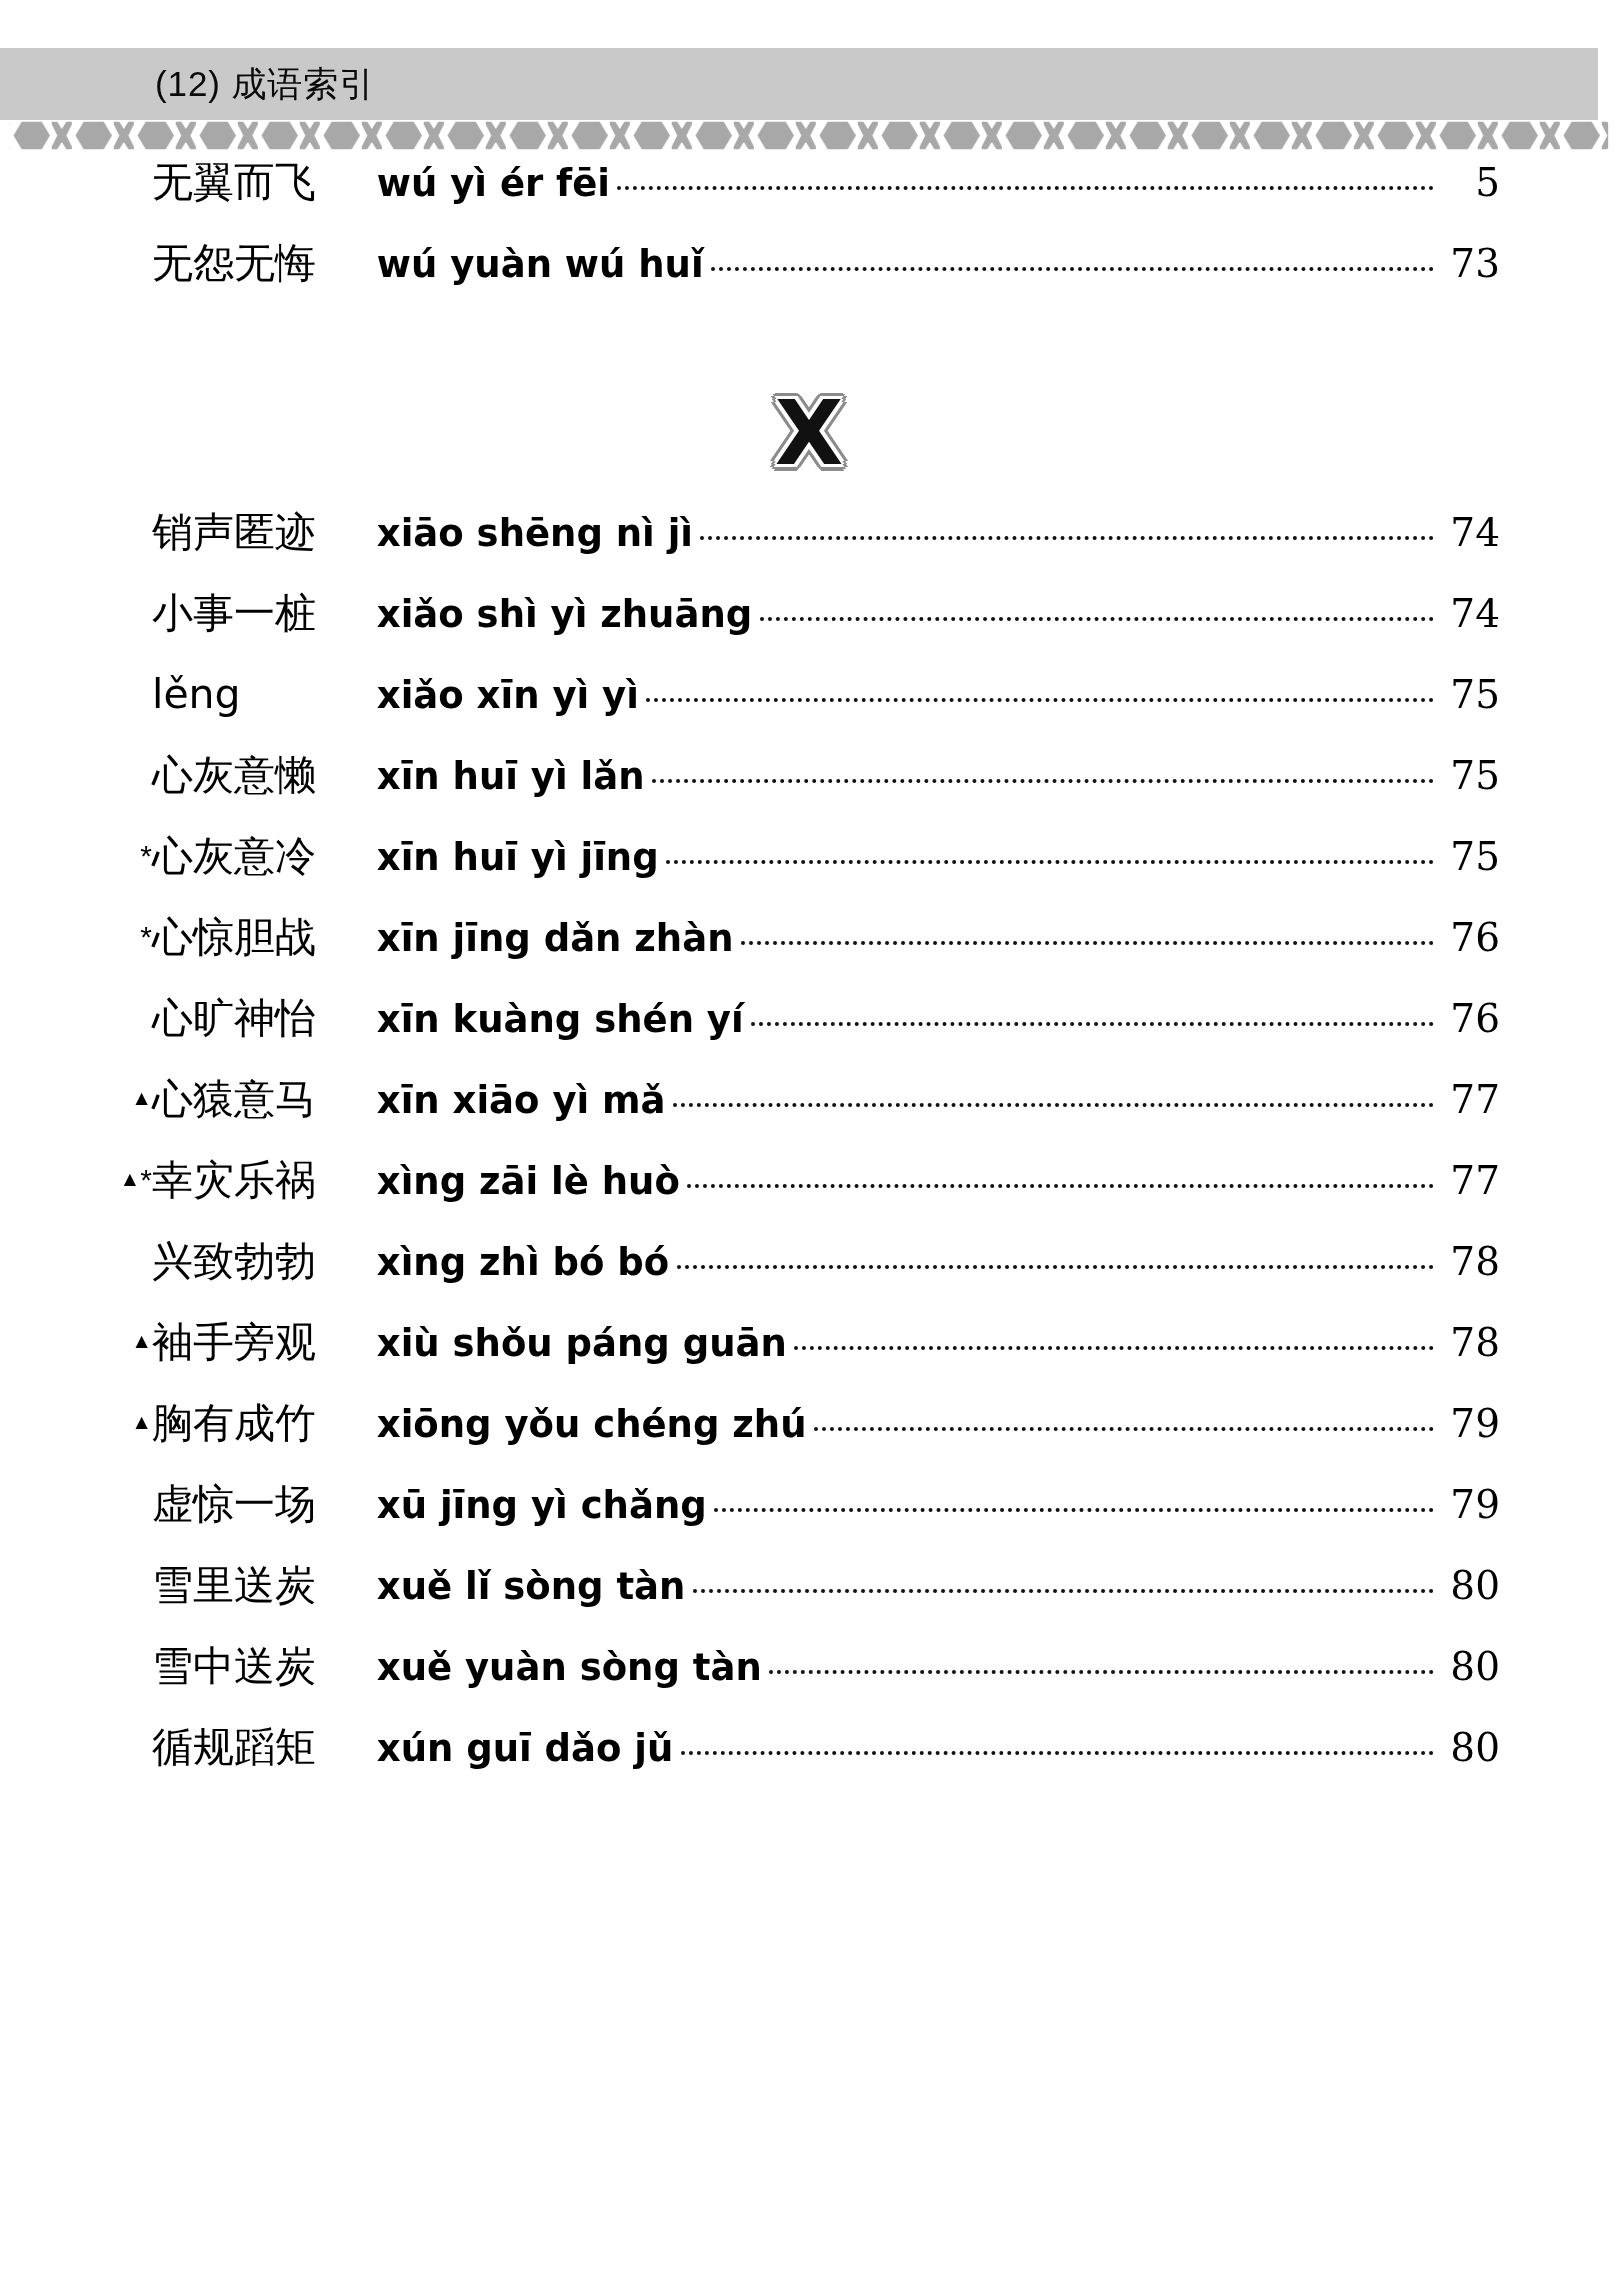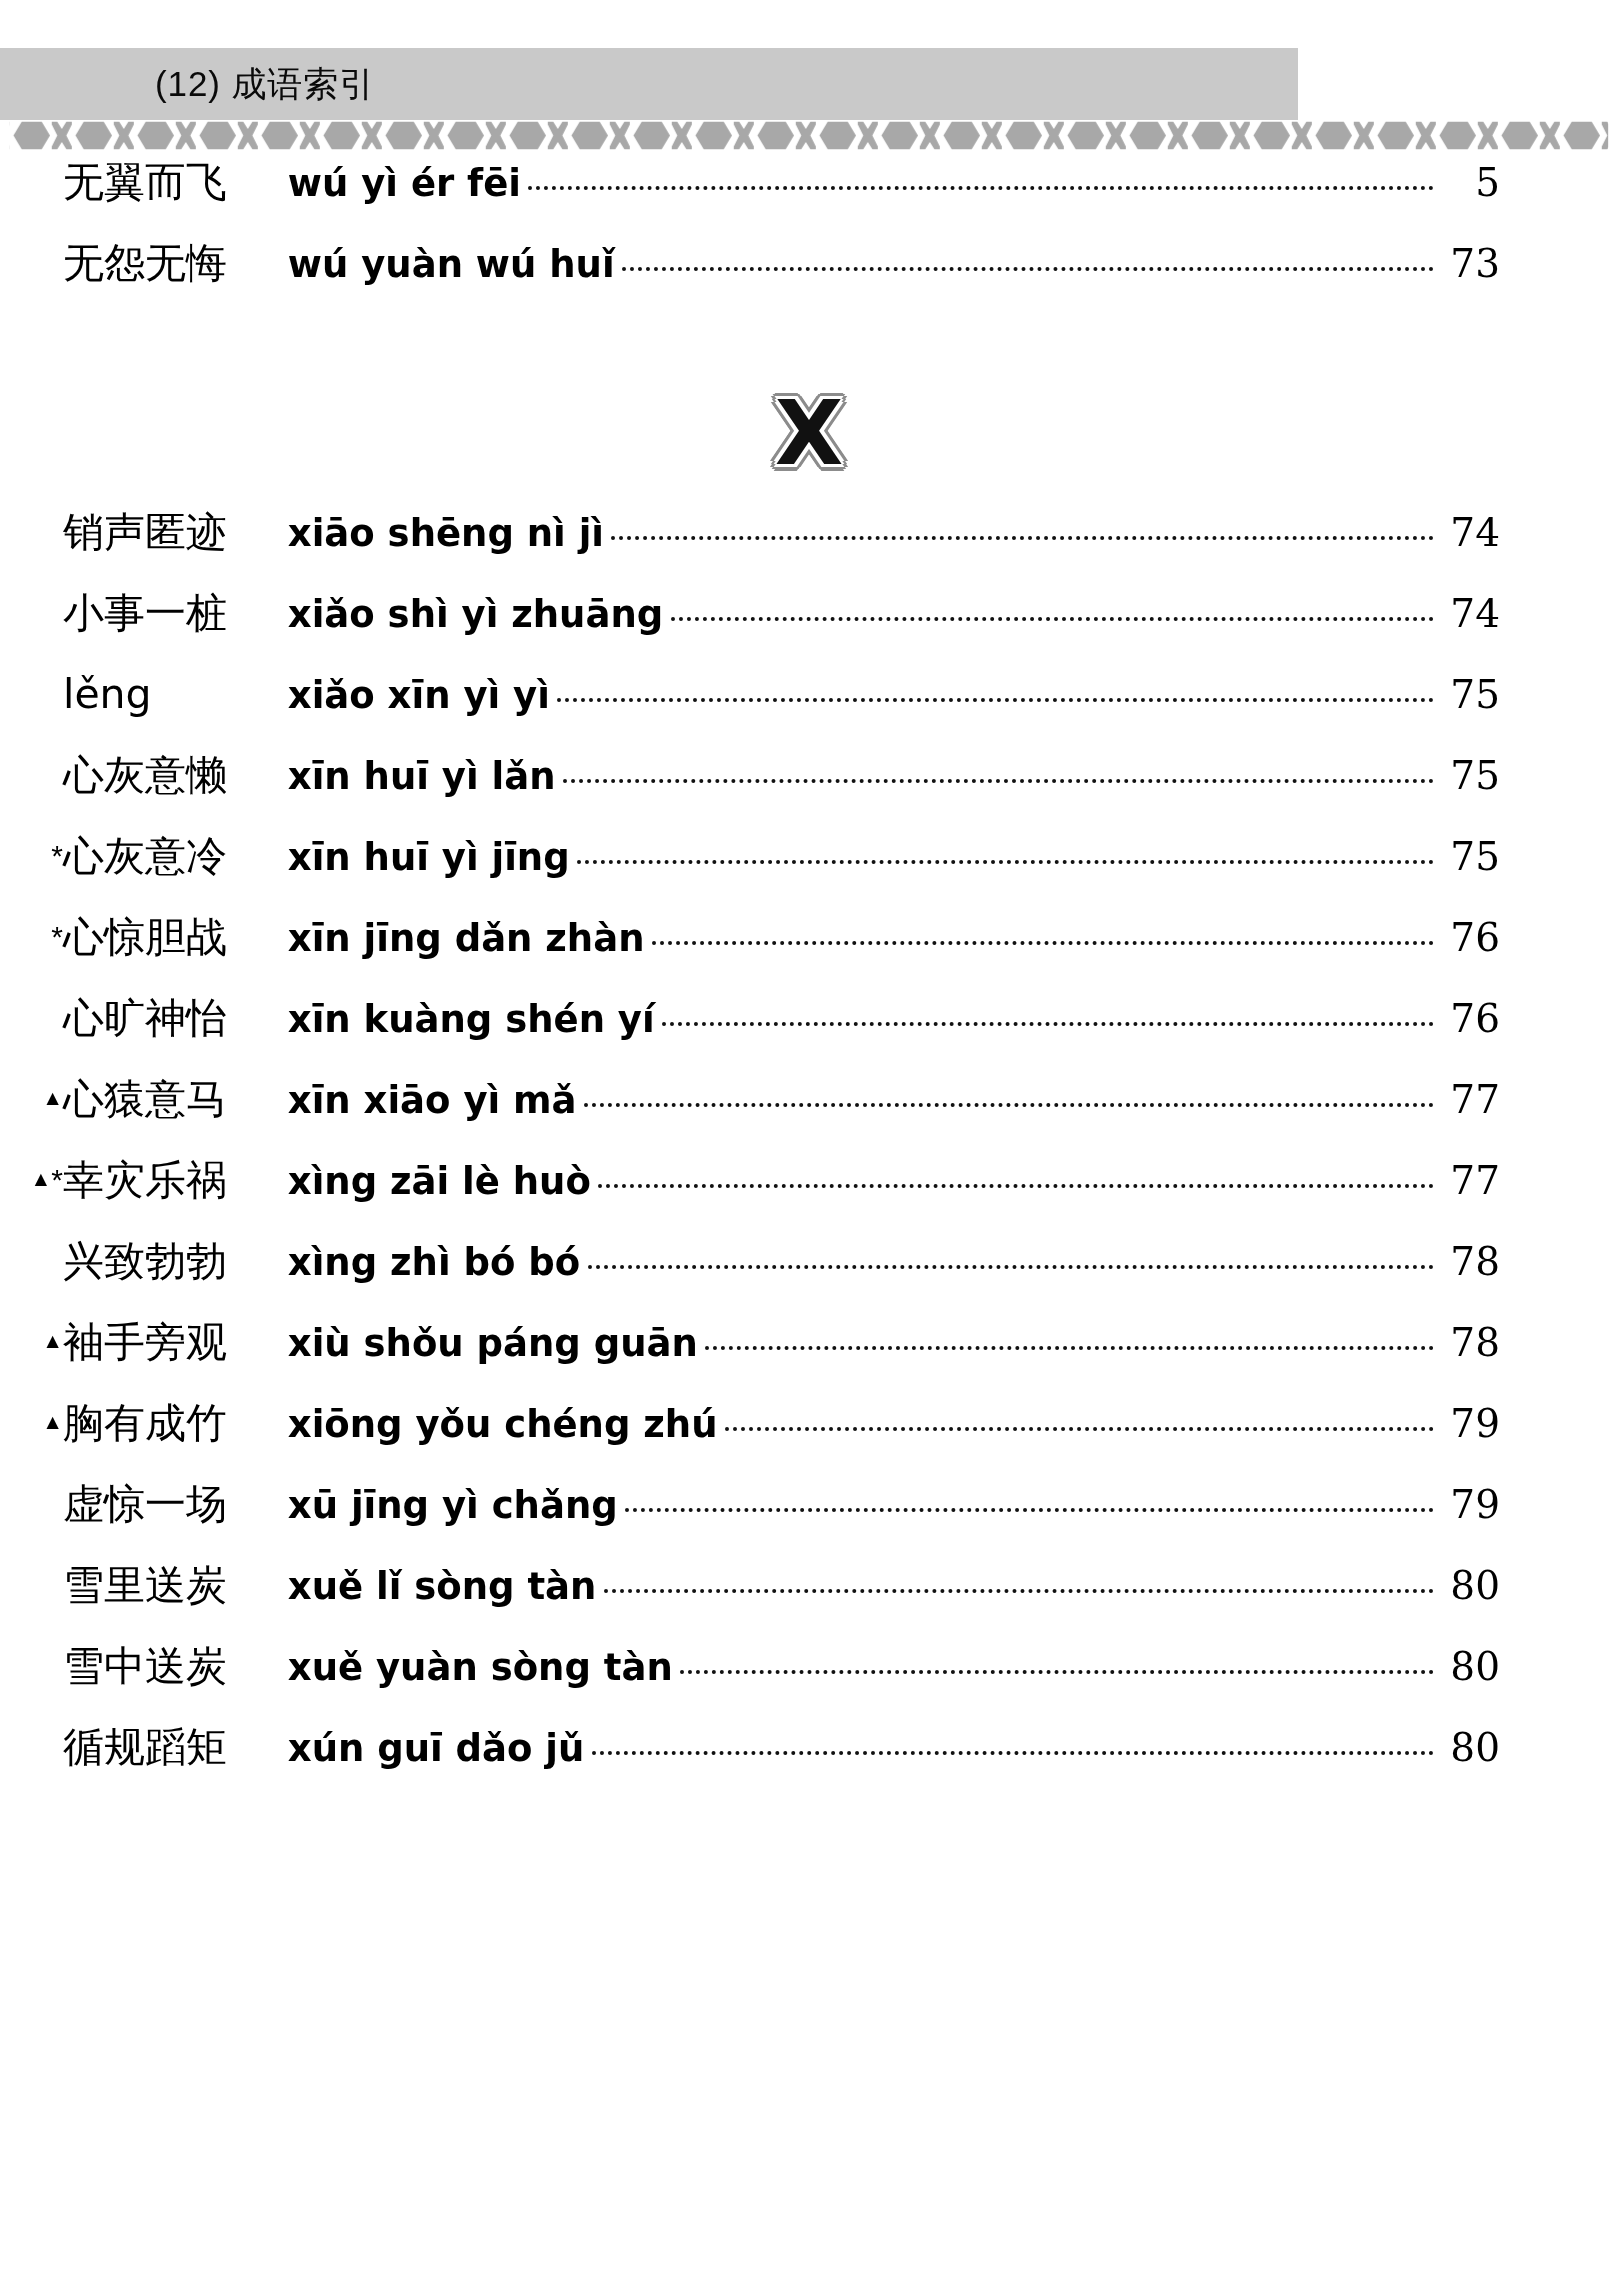--- a/index.html
+++ b/index.html
@@ -14,21 +14,21 @@
     color: #000;
     position: relative;
     overflow: hidden;
   }
 
   
   .page-header {
     position: absolute;
     top: 48px;
     left: 0;
-    width: 1298px;
+    width: 1598px;
     height: 72px;
     background: #c9c9c9;
     display: flex;
     align-items: center;
   }
   .page-header-title {
     margin-left: 155px;
     font-size: 35px;
     font-weight: 400;
     letter-spacing: 0.9px;
@@ -53,20 +53,21 @@
     position: absolute;
     top: 162px;
     left: 0;
     width: 1618px;
   }
 
   .entry {
     display: flex;
     align-items: baseline;
     height: 81px;
+    padding-left: 89px;
     padding-right: 118px;
     box-sizing: border-box;
   }
 
   .entry .marks {
     width: 63px;
     text-align: right;
     flex: 0 0 63px;
     font-size: 30px;
     line-height: 1;

